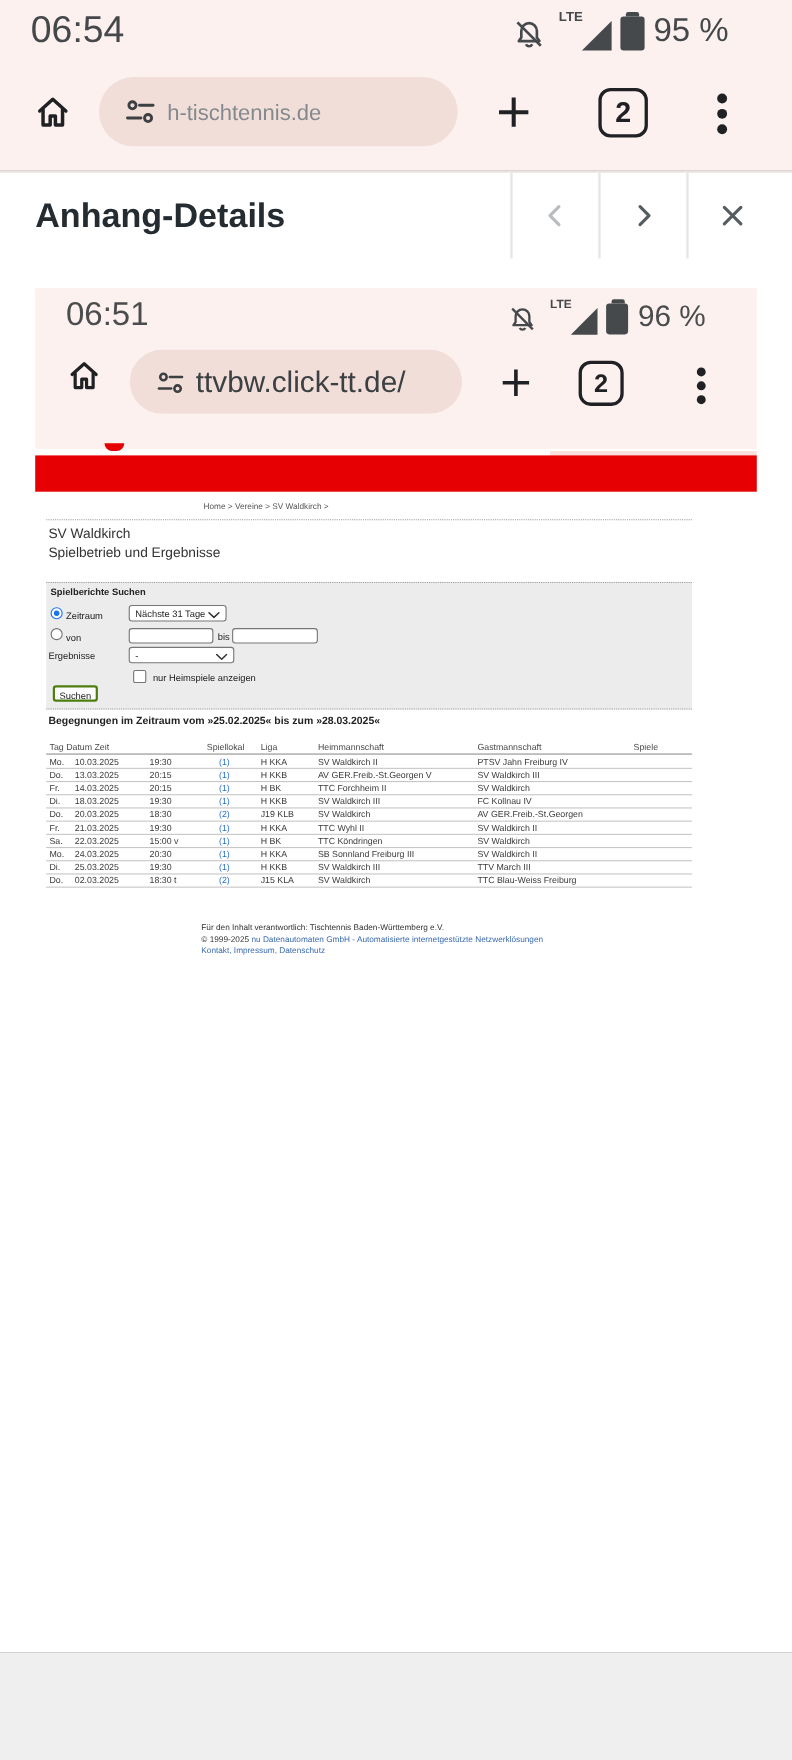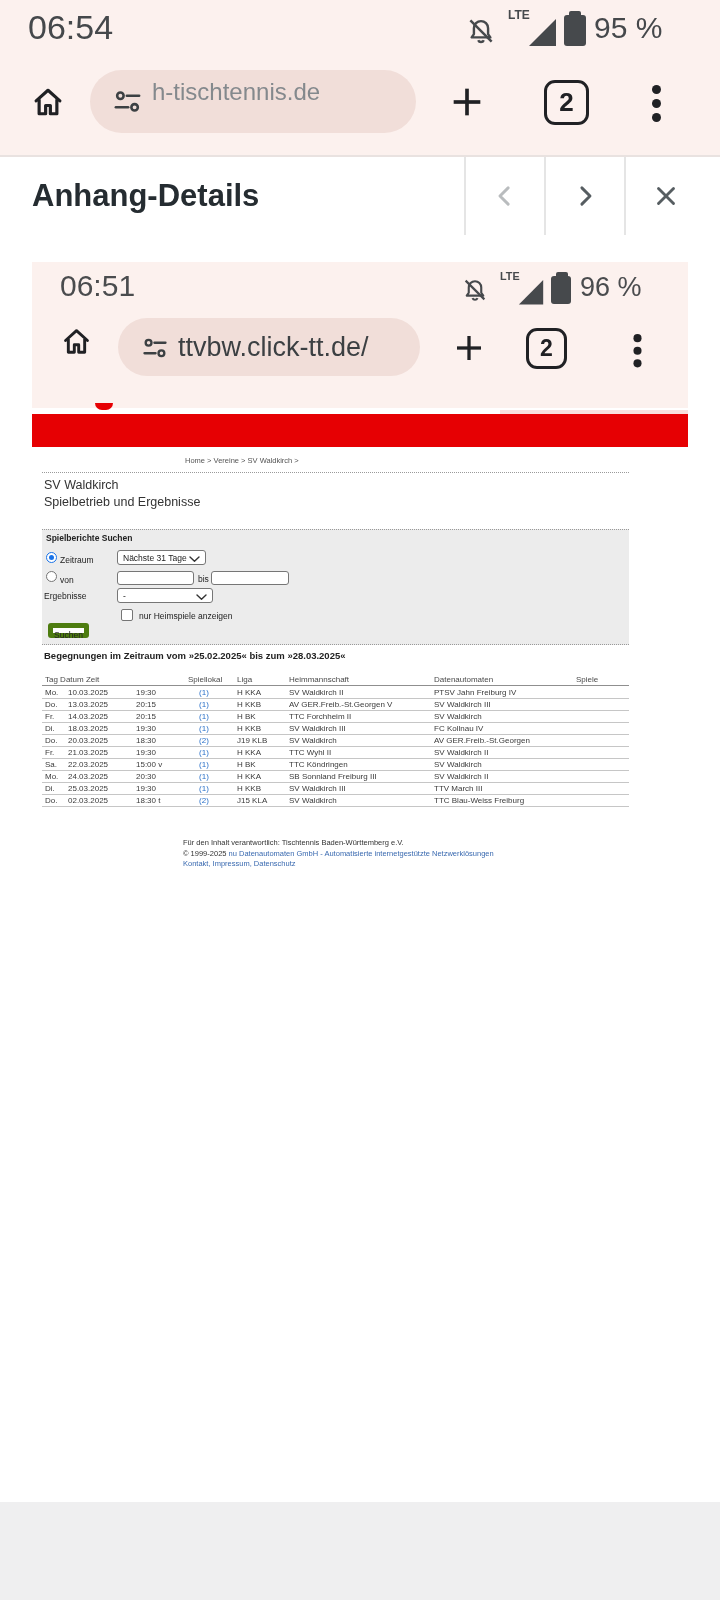--- a/index.html
+++ b/index.html
@@ -14,21 +14,21 @@
   .o-pct{position:absolute;left:594px;top:11px;font-size:30px;color:#45484b;}
   .icon-bell{color:#46494c;}
   .lte-wrap{position:absolute;width:48px;height:38px;}
   .lte-txt{position:absolute;left:0;top:-2px;font-size:12px;font-weight:bold;color:#46494c;}
   .lte-tri{position:absolute;right:0;bottom:2px;width:0;height:0;
            border-left:27px solid transparent;border-bottom:27px solid #46494c;}
   .bat{position:absolute;width:22px;height:31px;background:#46494c;border-radius:3px;}
   .bat::before{content:"";position:absolute;left:5px;top:-4px;width:12px;height:4px;background:#46494c;border-radius:2px 2px 0 0;}
   .pill{position:absolute;background:#f1ded9;border-radius:32px;}
   .o-pill{left:90px;top:70px;width:326px;height:63px;}
-  .o-url{position:absolute;left:152px;top:60px;height:59px;line-height:63px;font-size:24px;color:#84898d;}
+  .o-url{position:absolute;left:152px;top:72px;height:59px;line-height:63px;font-size:20px;color:#84898d;}
   .tabbox{position:absolute;border:3.5px solid #202124;border-radius:11px;text-align:center;color:#202124;}
   .o-tab{left:544px;top:80px;width:45px;height:45px;font-size:26px;line-height:39px;font-weight:600;}
   .kebab span{display:block;width:9px;height:9px;border-radius:50%;background:#202124;margin:0 0 5px 0;}
 
   
   .viewer-header{position:absolute;left:0;top:155px;width:720px;height:85px;background:#fff;
                  border-top:2px solid #e9e2e0;border-bottom:2px solid #dedede;}
   .viewer-title{position:absolute;left:32px;top:0;height:78px;line-height:78px;
                 font-size:31px;font-weight:bold;color:#252c31;}
   .vdiv{position:absolute;top:0;width:2px;height:78px;background:#e5e5e5;}
@@ -61,21 +61,21 @@
   .i-legend{position:absolute;left:4px;top:3px;font-size:8.5px;font-weight:bold;color:#222;}
   .flabel{position:absolute;font-size:8.5px;color:#222;}
   .radio{position:absolute;width:11px;height:11px;border-radius:50%;background:#fff;border:1.5px solid #757575;}
   .radio.sel{border-color:#1a73e8;}
   .radio.sel::after{content:"";position:absolute;left:1.5px;top:1.5px;width:5px;height:5px;border-radius:50%;background:#1a73e8;}
   .tinput{position:absolute;height:14px;background:#fff;border:1px solid #767676;border-radius:3px;}
   .dd{position:absolute;height:15px;background:#fff;border:1px solid #767676;border-radius:3px;
       font-size:8.5px;color:#222;padding:1.5px 0 0 5px;}
   .dd svg{position:absolute;right:5px;top:5px;}
   .cbox{position:absolute;width:12px;height:12px;background:#fff;border:1.5px solid #757575;border-radius:2px;}
-  .sbtn{position:absolute;left:6px;top:93px;width:41px;height:15px;background:#fdfdfd;border:5px solid #4d7c0f;
+  .sbtn{position:absolute;left:6px;top:93px;width:41px;height:15px;background:#fdfdfd;border:2px solid #4d7c0f;
         border-radius:3px;font-size:8.5px;color:#222;text-align:center;padding-top:2px;}
   .i-results-title{position:absolute;left:12px;top:388px;font-size:9.5px;font-weight:bold;color:#222;}
 
   
   .thead{position:absolute;left:10px;top:412px;width:587px;height:12px;border-bottom:1.5px solid #8f8f8f;
          font-size:8px;color:#4a4a4a;text-decoration:underline;}
   .trow{position:absolute;left:10px;width:587px;height:12px;border-bottom:1px solid #c6c6c6;
         font-size:8px;color:#3a3a3a;}
   .thead span,.trow span{position:absolute;top:1px;white-space:nowrap;}
   .c-day{left:3px;} .c-date{left:26px;} .c-time{left:94px;}
@@ -240,21 +240,21 @@
         <div class="sbtn">Suchen</div>
       </div>
 
       <div class="i-results-title">Begegnungen im Zeitraum vom »25.02.2025« bis zum »28.03.2025«</div>
 
       <div class="thead">
         <span class="c-day">Tag Datum Zeit</span>
         <span style="left:146px">Spiellokal</span>
         <span class="c-liga">Liga</span>
         <span class="c-heim">Heimmannschaft</span>
-        <span class="c-gast">Datenautomaten</span>
+        <span class="c-gast">Gastmannschaft</span>
         <span class="c-spiele">Spiele</span>
       </div>
 
       <div class="trow" style="top:425px">
         <span class="c-day">Mo.</span>
           <span class="c-date">10.03.2025</span>
           <span class="c-time">19:30</span>
           <span class="c-lokal">(1)</span>
           <span class="c-liga">H KKA</span>
           <span class="c-heim">SV Waldkirch II</span>

